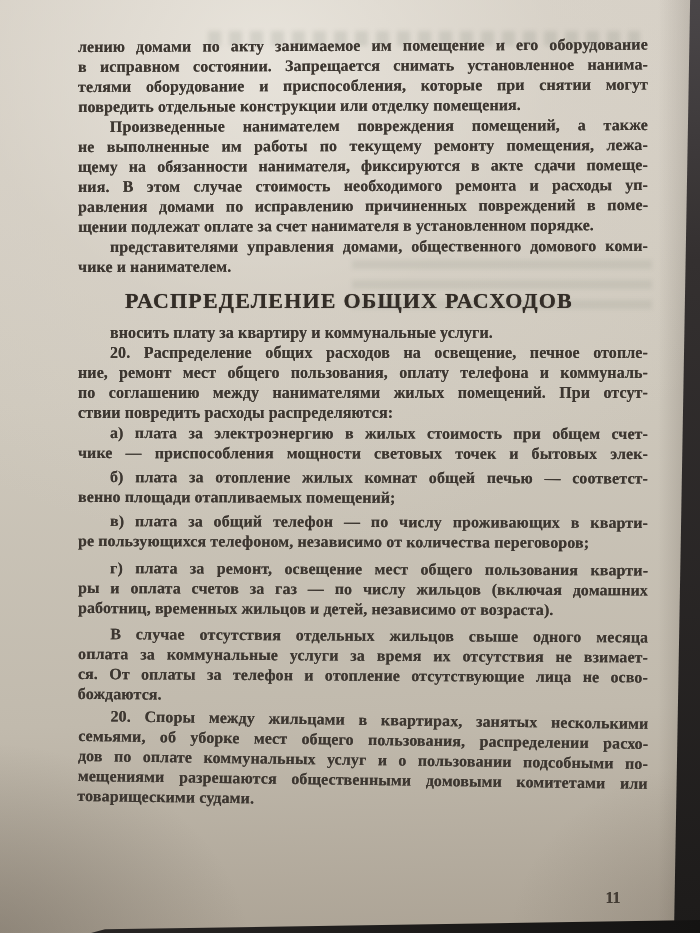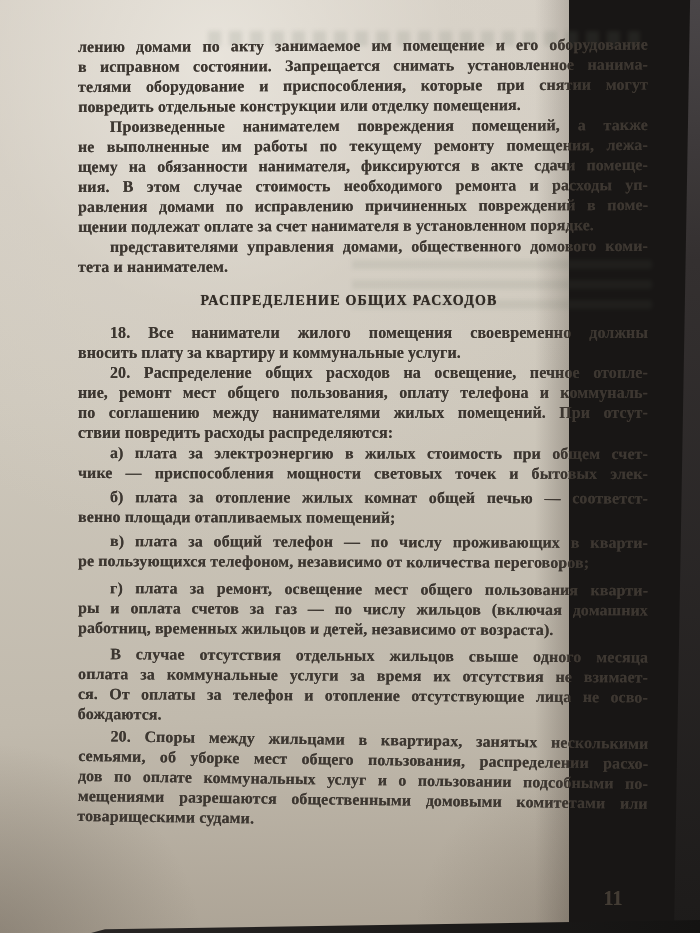--- a/index.html
+++ b/index.html
@@ -5,21 +5,21 @@
   html,body{margin:0;padding:0;}
   body{
     width:700px;height:933px;overflow:hidden;
     background:#181615;
     font-family:"Liberation Serif", "DejaVu Serif", serif;
   }
   .photo{position:relative;width:700px;height:933px;background:#181615;}
 
   
   .page{
-    position:absolute;left:0;top:0;width:569px;height:933px;
+    position:absolute;left:0;top:0;width:700px;height:933px;
     background-color:var(--paper,#cdc6ba);
     background-image:
       radial-gradient(130% 85% at 38% 6%, rgba(235,231,223,.85) 0%, rgba(218,212,202,.45) 32%, rgba(205,198,186,0) 62%),
       radial-gradient(75% 45% at -3% 103%, rgba(100,91,80,.50) 0%, rgba(100,91,80,0) 52%),
       radial-gradient(55% 35% at 103% 101%, rgba(110,100,88,.35) 0%, rgba(110,100,88,0) 55%),
       linear-gradient(to right, rgba(0,0,0,0) 0 94%, rgba(75,66,58,.30) 100%),
       linear-gradient(178deg, #d7d1c7 0%, #cec8bc 42%, #c1baad 76%, #aca395 100%);
   }
 
   
@@ -54,26 +54,26 @@
     color:var(--ink,#3d3731);
     font-size:16px;font-weight:bold;letter-spacing:.1px;
     text-shadow:0 0 .6px rgba(61,55,49,.85);
   }
   .para{margin:0;}
   .line{height:20px;line-height:20px;text-align:justify;text-align-last:justify;white-space:nowrap;}
   .line.last{text-align:left;text-align-last:left;white-space:normal;}
   .para.indent .line:first-child{text-indent:32px;}
   .heading{
     margin:13px 28px 11px 0;height:22px;line-height:22px;
-    text-align:center;font-size:14px;letter-spacing:1.2px;
+    text-align:center;font-size:22px;letter-spacing:1.2px;
     color:#332d27;text-shadow:0 0 .7px rgba(51,45,39,.9);
   }
   .page-number{
     position:absolute;left:598px;top:888px;width:30px;height:20px;line-height:20px;
-    color:#433c34;font-size:20px;font-weight:bold;text-align:center;
+    color:#433c34;font-size:16px;font-weight:bold;text-align:center;
     text-shadow:0 0 .6px rgba(67,60,52,.8);
   }
 </style>
 </head>
 <body>
 
 <div class="photo">
   <div class="page">
     <div class="smudge smudge-top"></div>
     <div class="smudge smudge-mid"></div>
@@ -89,27 +89,26 @@
           <div class="para indent" style="transform: rotate(-0.2deg); transform-origin: left center;">
             <div class="line">Произведенные нанимателем повреждения помещений, а также</div>
             <div class="line">не выполненные им работы по текущему ремонту помещения, лежа-</div>
             <div class="line">щему на обязанности нанимателя, фиксируются в акте сдачи помеще-</div>
             <div class="line">ния. В этом случае стоимость необходимого ремонта и расходы уп-</div>
             <div class="line">равления домами по исправлению причиненных повреждений в поме-</div>
             <div class="line last">щении подлежат оплате за счет нанимателя в установленном порядке.</div>
           </div>
           <div class="para indent" style="transform: rotate(-0.1deg); transform-origin: left center;">
             <div class="line">представителями управления домами, общественного домового коми-</div>
-            <div class="line last">тета и нанимателем.</div>
+            <div class="line last">чике и нанимателем.</div>
           </div>
         </div>
       <h2 class="heading">РАСПРЕДЕЛЕНИЕ ОБЩИХ РАСХОДОВ</h2>
       <div id="after-heading">
           <div class="para indent">
-            <div class="line">18. Все наниматели жилого помещения своевременно должны</div>
             <div class="line last">вносить плату за квартиру и коммунальные услуги.</div>
           </div>
           <div class="para indent">
             <div class="line">20. Распределение общих расходов на освещение, печное отопле-</div>
             <div class="line">ние, ремонт мест общего пользования, оплату телефона и коммуналь-</div>
             <div class="line">по соглашению между нанимателями жилых помещений. При отсут-</div>
             <div class="line last">ствии повредить расходы распределяются:</div>
           </div>
           <div class="para indent" style="transform: rotate(0.1deg); transform-origin: left center;">
             <div class="line">а) плата за электроэнергию в жилых стоимость при общем счет-</div>

